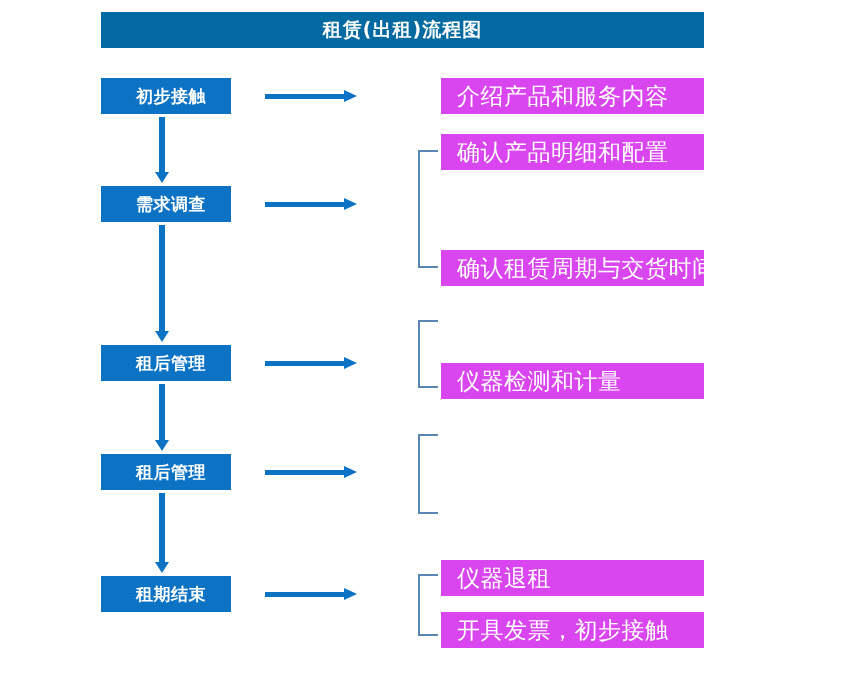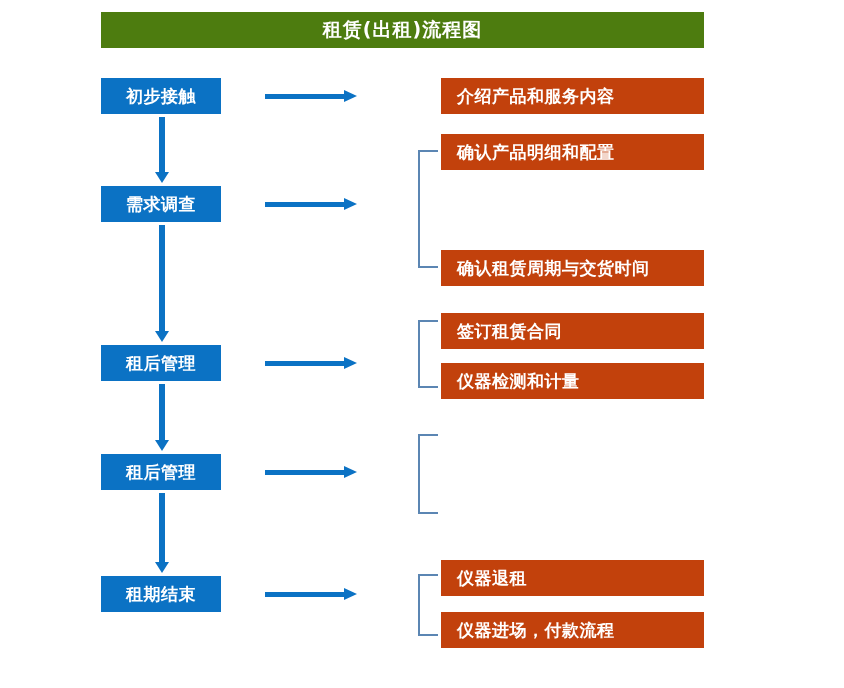--- a/index.html
+++ b/index.html
@@ -19,21 +19,21 @@
     overflow: hidden;
   }
 
   
   .title-bar {
     position: absolute;
     left: 101px;
     top: 12px;
     width: 603px;
     height: 36px;
-    background: #4d7c0f;
+    background: #0369a1;
     color: #ffffff;
     font-size: 19px;
     font-weight: bold;
     display: flex;
     align-items: center;
     justify-content: center;
     letter-spacing: 1px;
   }
 
   
@@ -43,32 +43,33 @@
     width: 120px;
     height: 36px;
     background: #0b72c4;
     color: #ffffff;
     font-size: 17px;
     font-weight: bold;
     display: flex;
     align-items: center;
     justify-content: center;
     letter-spacing: 0.5px;
+    padding-left: 10px;
   }
 
   
   .detail-box {
     position: absolute;
     left: 441px;
     width: 263px;
     height: 36px;
-    background: #c2410c;
+    background: #d946ef;
     color: #ffffff;
-    font-size: 17px;
-    font-weight: bold;
+    font-size: 23px;
+    font-weight: normal;
     display: flex;
     align-items: center;
     padding-left: 16px;
     box-sizing: border-box;
     letter-spacing: 0.5px;
     white-space: nowrap;
   }
 
   
   .arrow-h {
@@ -181,18 +182,17 @@
   </div>
 
   <div class="bracket" style="top:150px; height:118px"></div>
   <div class="bracket" style="top:320px; height:68px"></div>
   <div class="bracket" style="top:434px; height:80px"></div>
   <div class="bracket" style="top:574px; height:62px"></div>
 
   <div class="detail-box" style="top:78px">介绍产品和服务内容</div>
   <div class="detail-box" style="top:134px">确认产品明细和配置</div>
   <div class="detail-box" style="top:250px">确认租赁周期与交货时间</div>
-  <div class="detail-box" style="top:313px">签订租赁合同</div>
   <div class="detail-box" style="top:363px">仪器检测和计量</div>
   <div class="detail-box" style="top:560px">仪器退租</div>
-  <div class="detail-box" style="top:612px">仪器进场，付款流程</div>
+  <div class="detail-box" style="top:612px">开具发票，初步接触</div>
 
 </div>
 
 </body></html>

